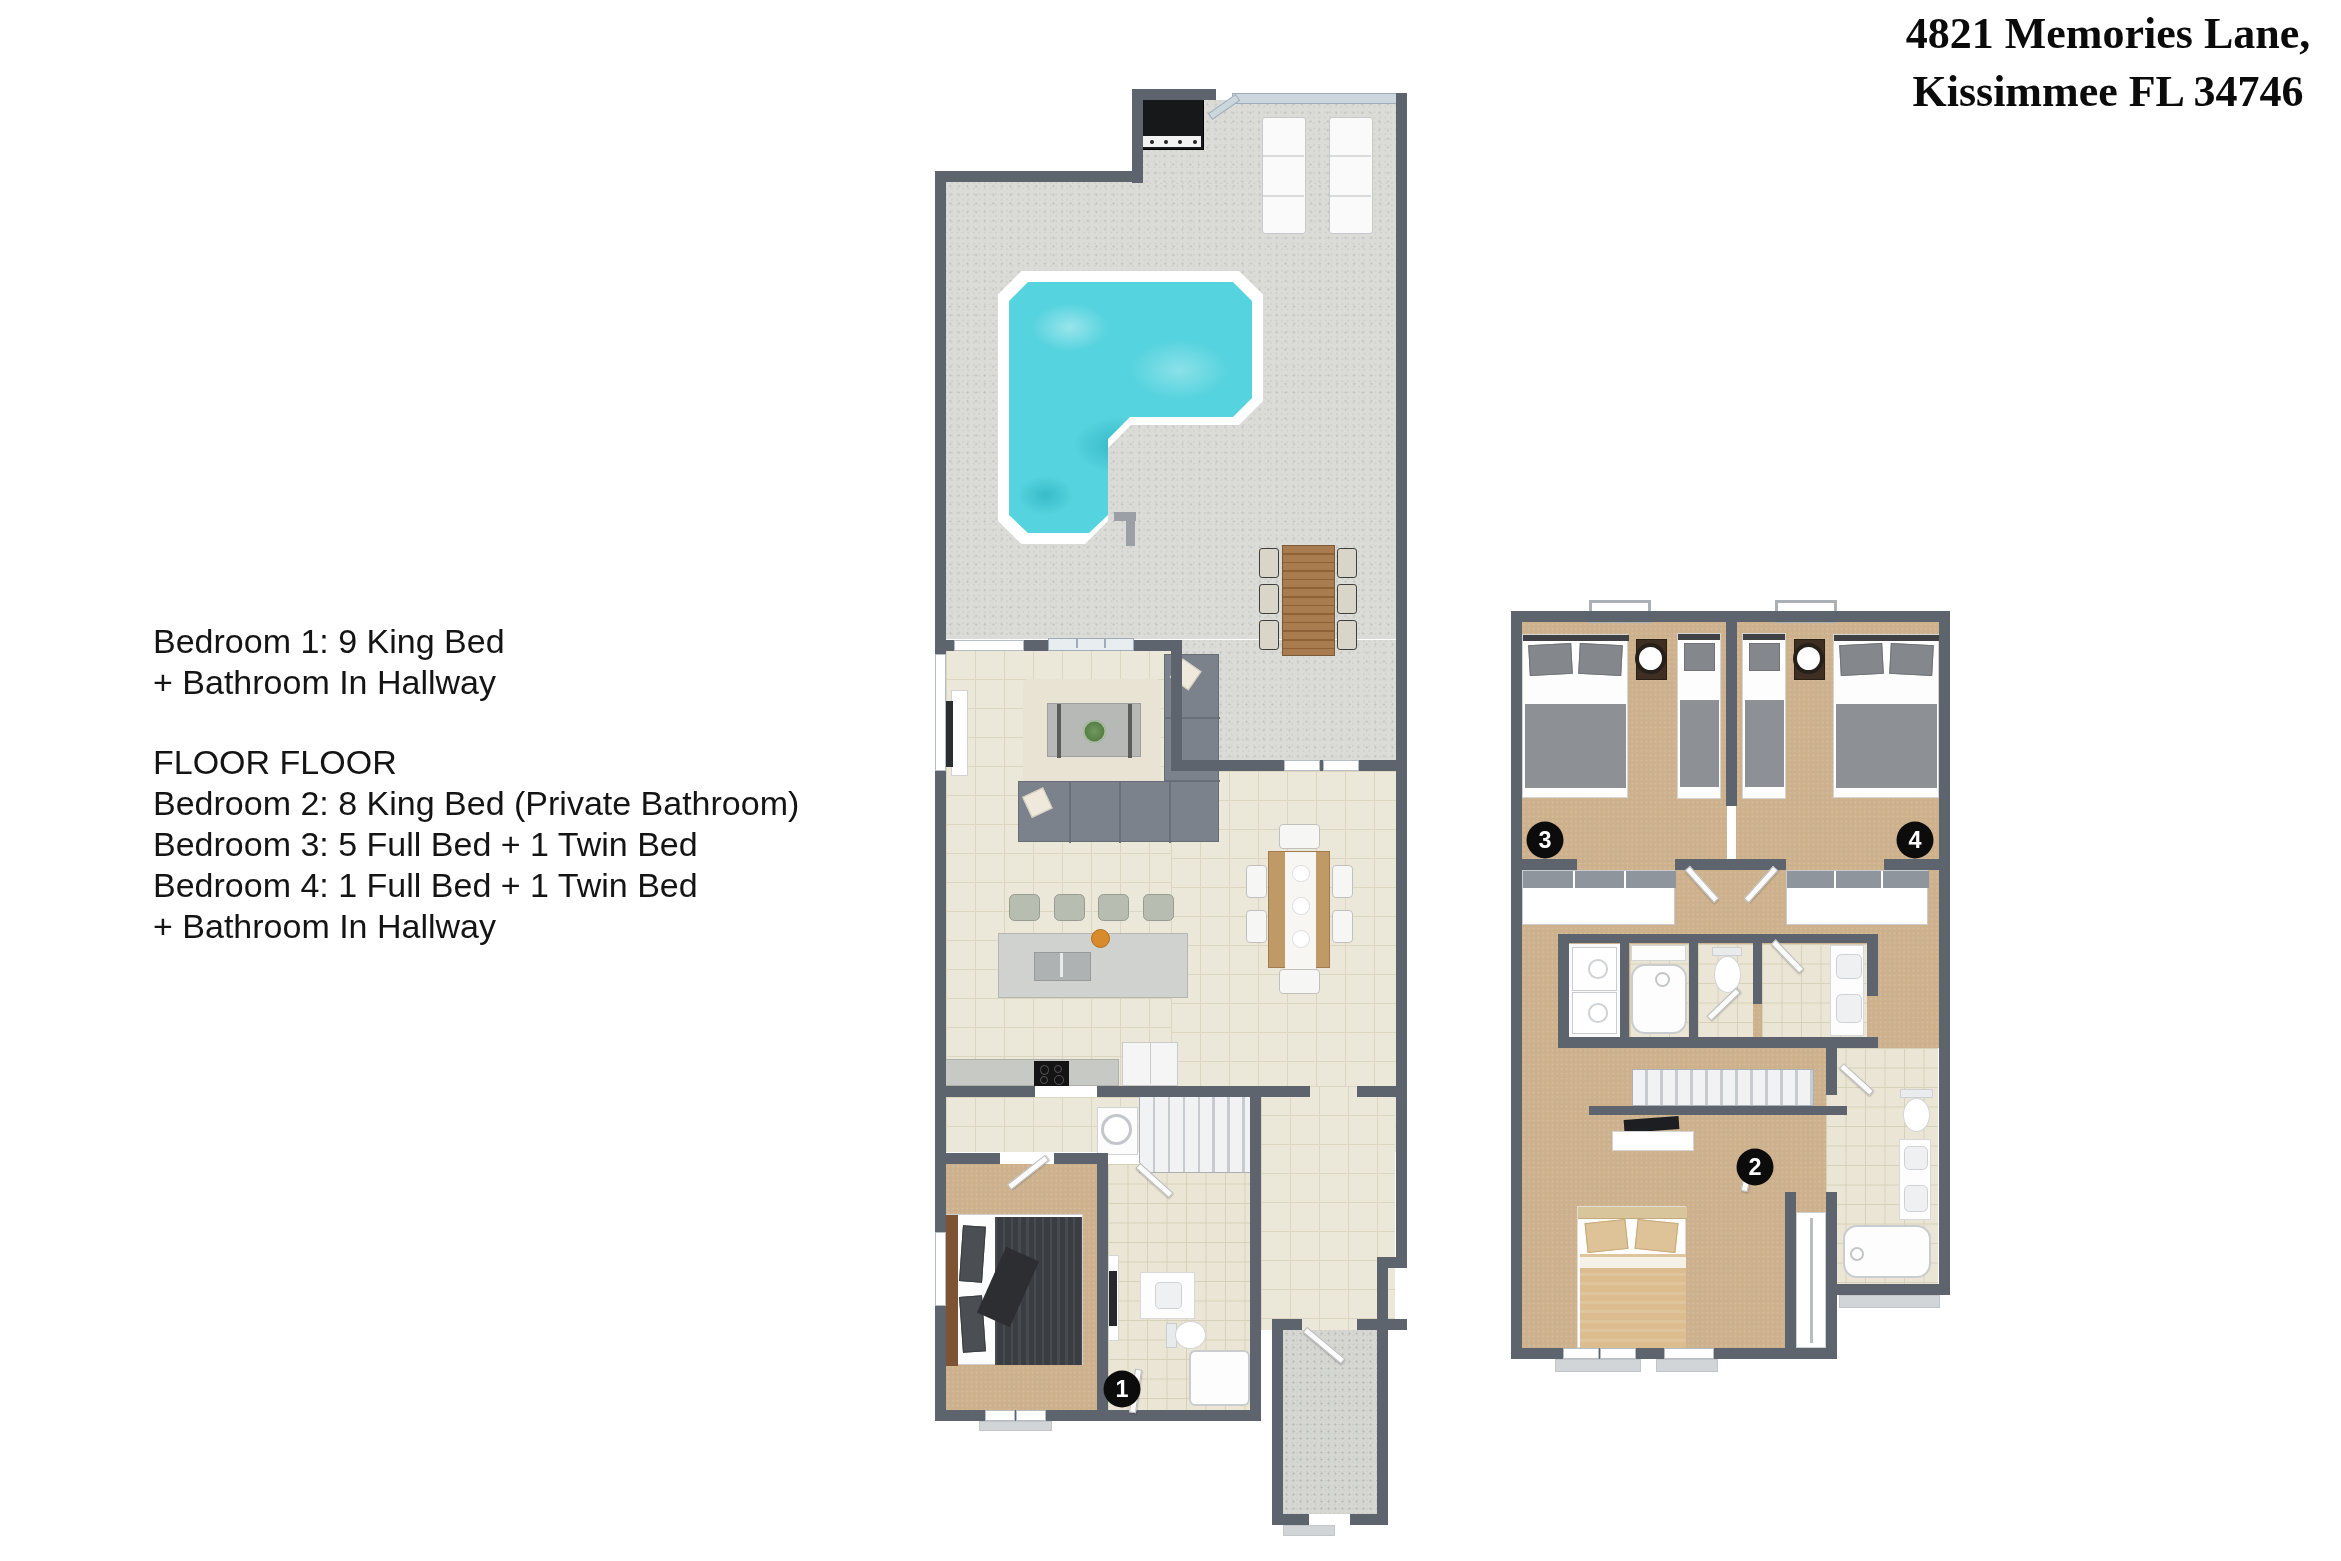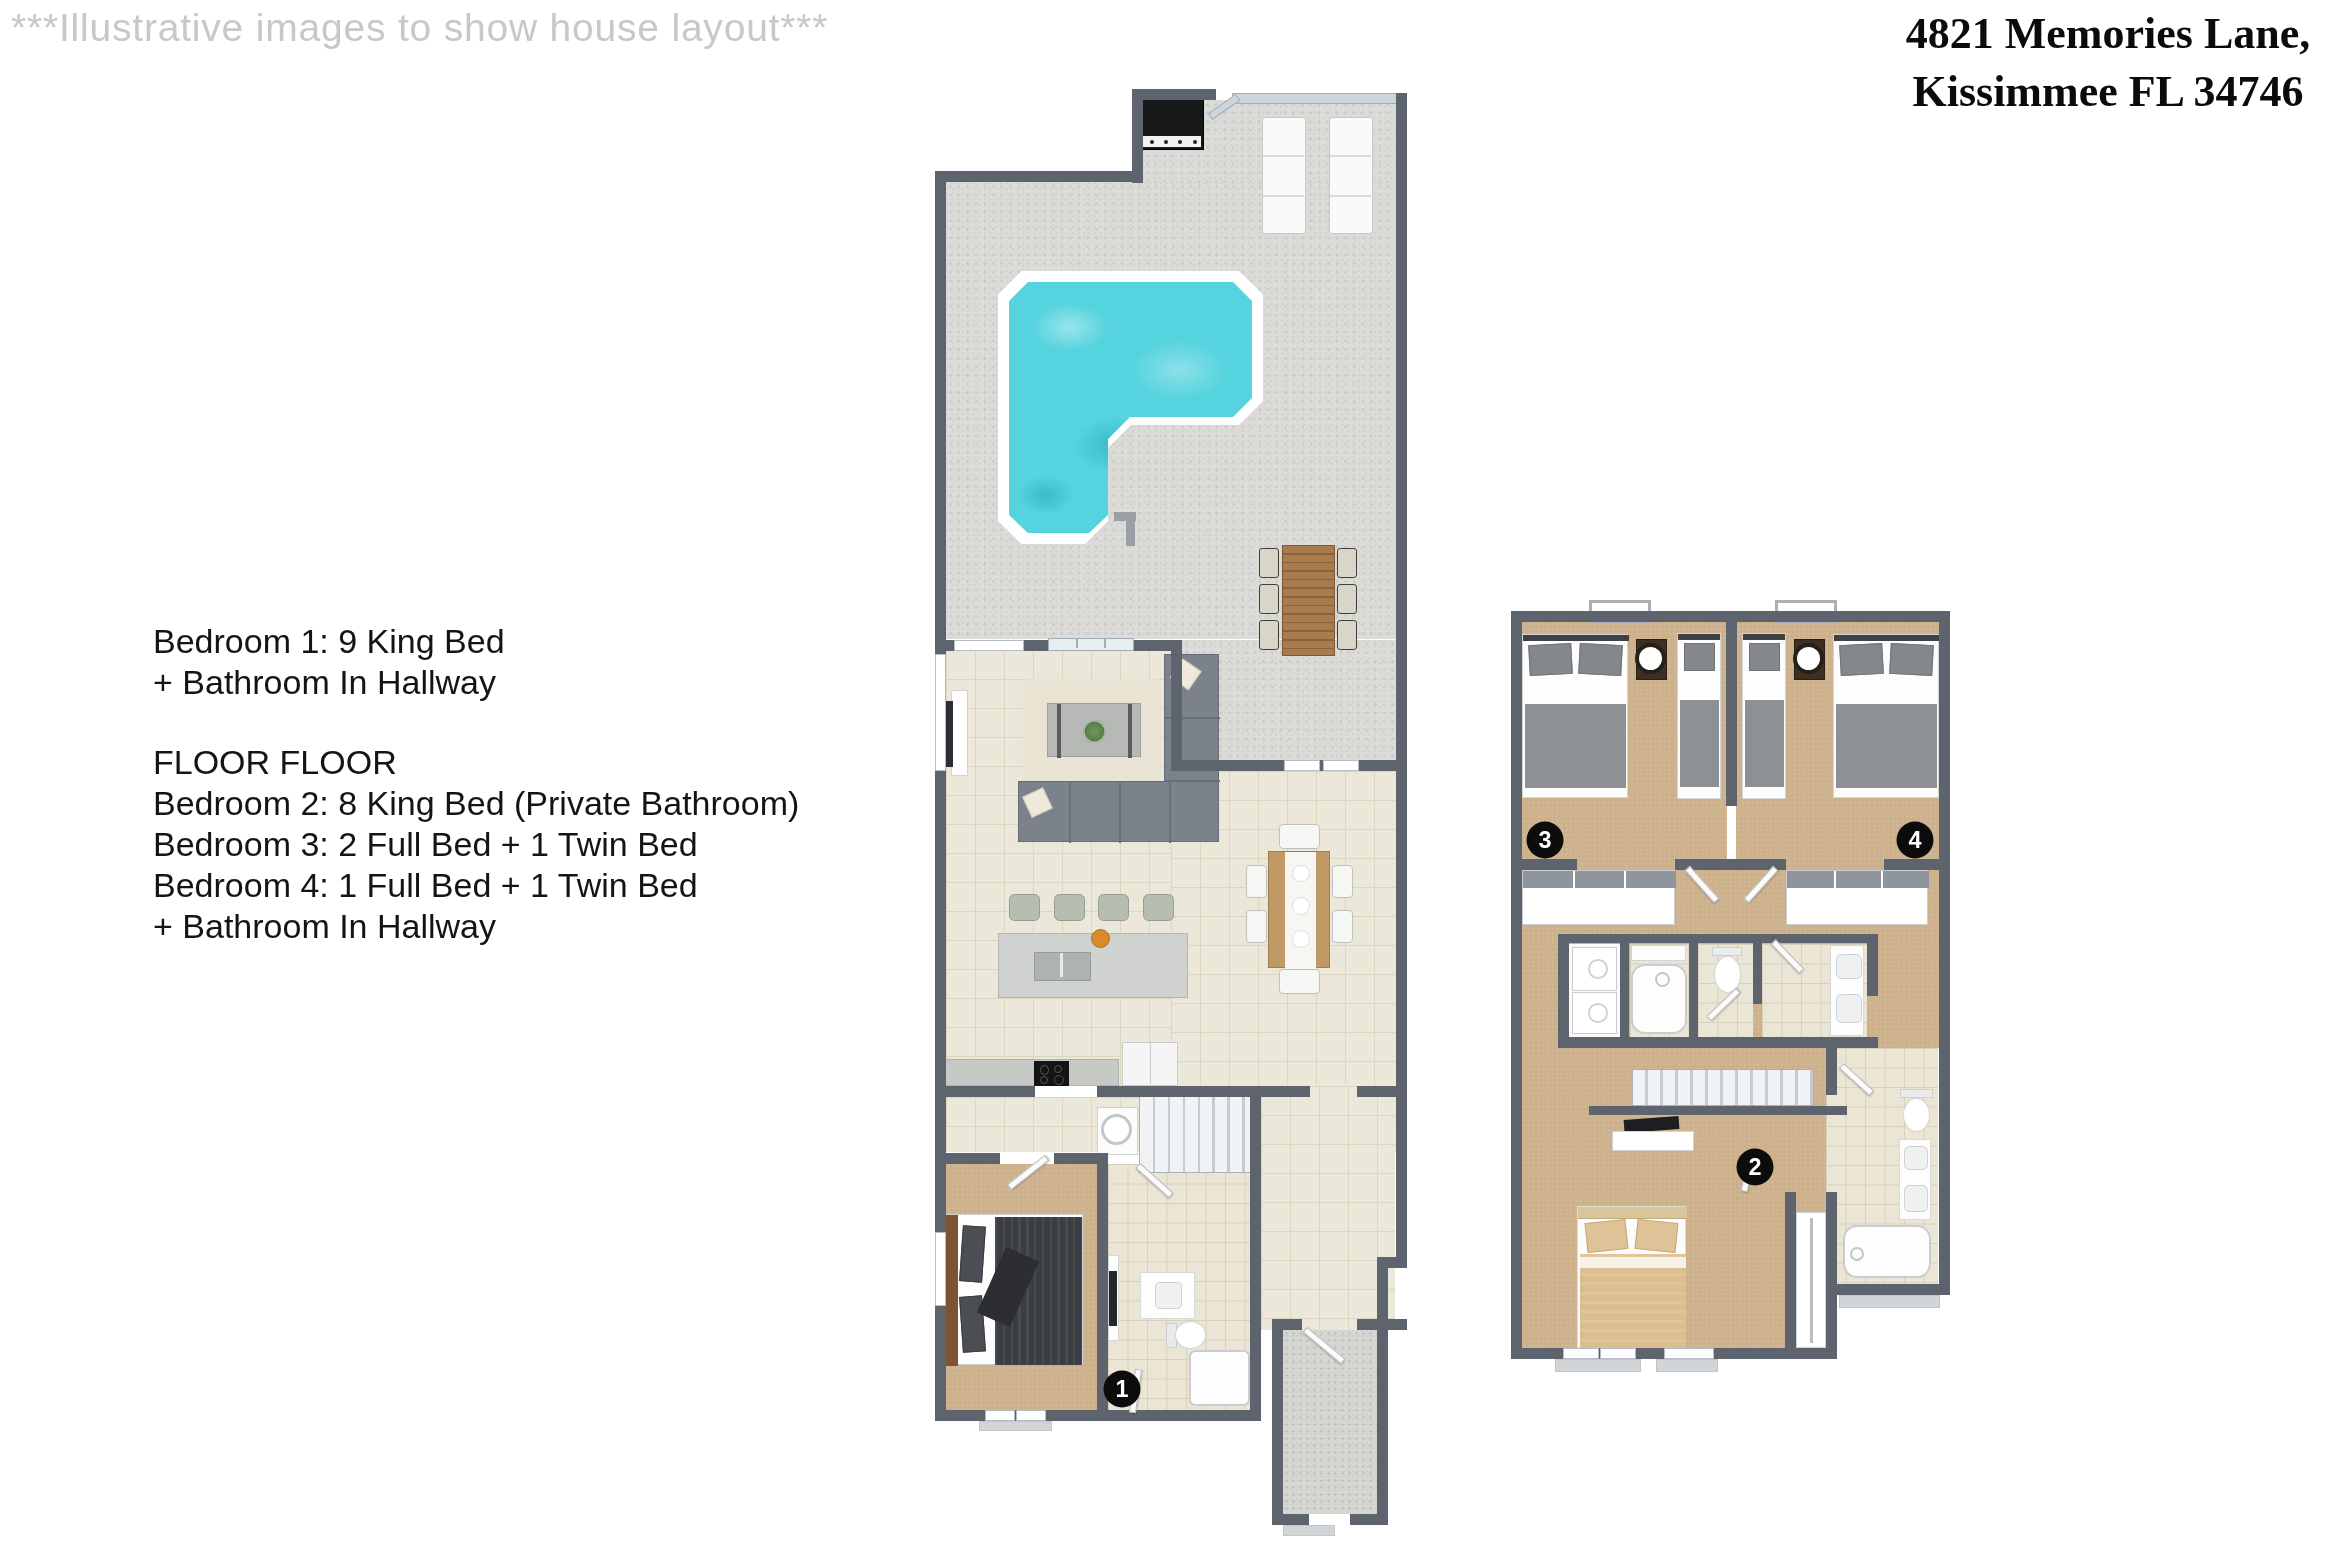--- a/index.html
+++ b/index.html
@@ -43,33 +43,32 @@
   .lamp{position:absolute;width:23.4px;height:23.4px;border-radius:50%;background:#fff;border:4.7px solid #26201a;box-sizing:content-box;}
   .tub{position:absolute;background:#fdfdfd;border:2.3px solid #c9cdd0;border-radius:14px;box-sizing:border-box;}
   .chair{position:absolute;background:#f6f6f5;border:0.8px solid #c0c0bd;border-radius:3.9px;box-sizing:border-box;}
   .ochair{position:absolute;background:#d9d5c9;border:1.6px solid #3d3d3b;border-radius:3.1px;box-sizing:border-box;}
 </style>
 </head>
 <body>
 
 <div class="canvas">
 
-  <div class="watermark">***Illustrative images to show house layout***</div>
   <div class="address">
     <div>4821 Memories Lane,</div>
     <div>Kissimmee FL 34746</div>
   </div>
 
   <div class="info">
     <div>Bedroom 1: 9 King Bed</div>
     <div>+ Bathroom In Hallway</div>
     <div class="gap"></div>
     <div>FLOOR FLOOR</div>
     <div>Bedroom 2: 8 King Bed (Private Bathroom)</div>
-    <div>Bedroom 3: 2 Full Bed + 1 Twin Bed</div>
+    <div>Bedroom 3: 5 Full Bed + 1 Twin Bed</div>
     <div>Bedroom 4: 1 Full Bed + 1 Twin Bed</div>
     <div>+ Bathroom In Hallway</div>
   </div>
 
   <div class="abs" style="left:935px;top:84px;width:472px;height:1460px;">
 
     <div class="patio" style="left:208px;top:15.6px;width:253px;height:83px;"></div>
     <div class="patio" style="left:11px;top:98px;width:450px;height:457px;"></div>
     <div class="tile" style="left:11px;top:566px;width:225px;height:436px;"></div>
     <div class="tile" style="left:236px;top:687px;width:225px;height:315px;"></div>

